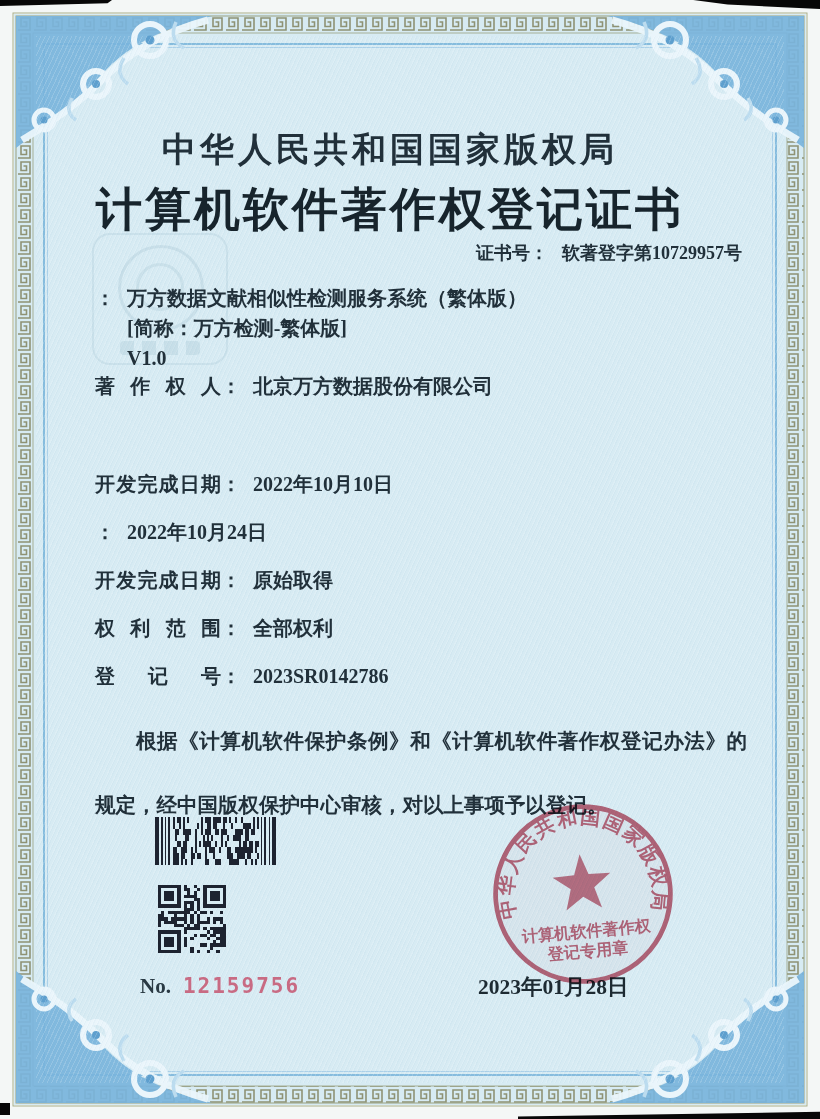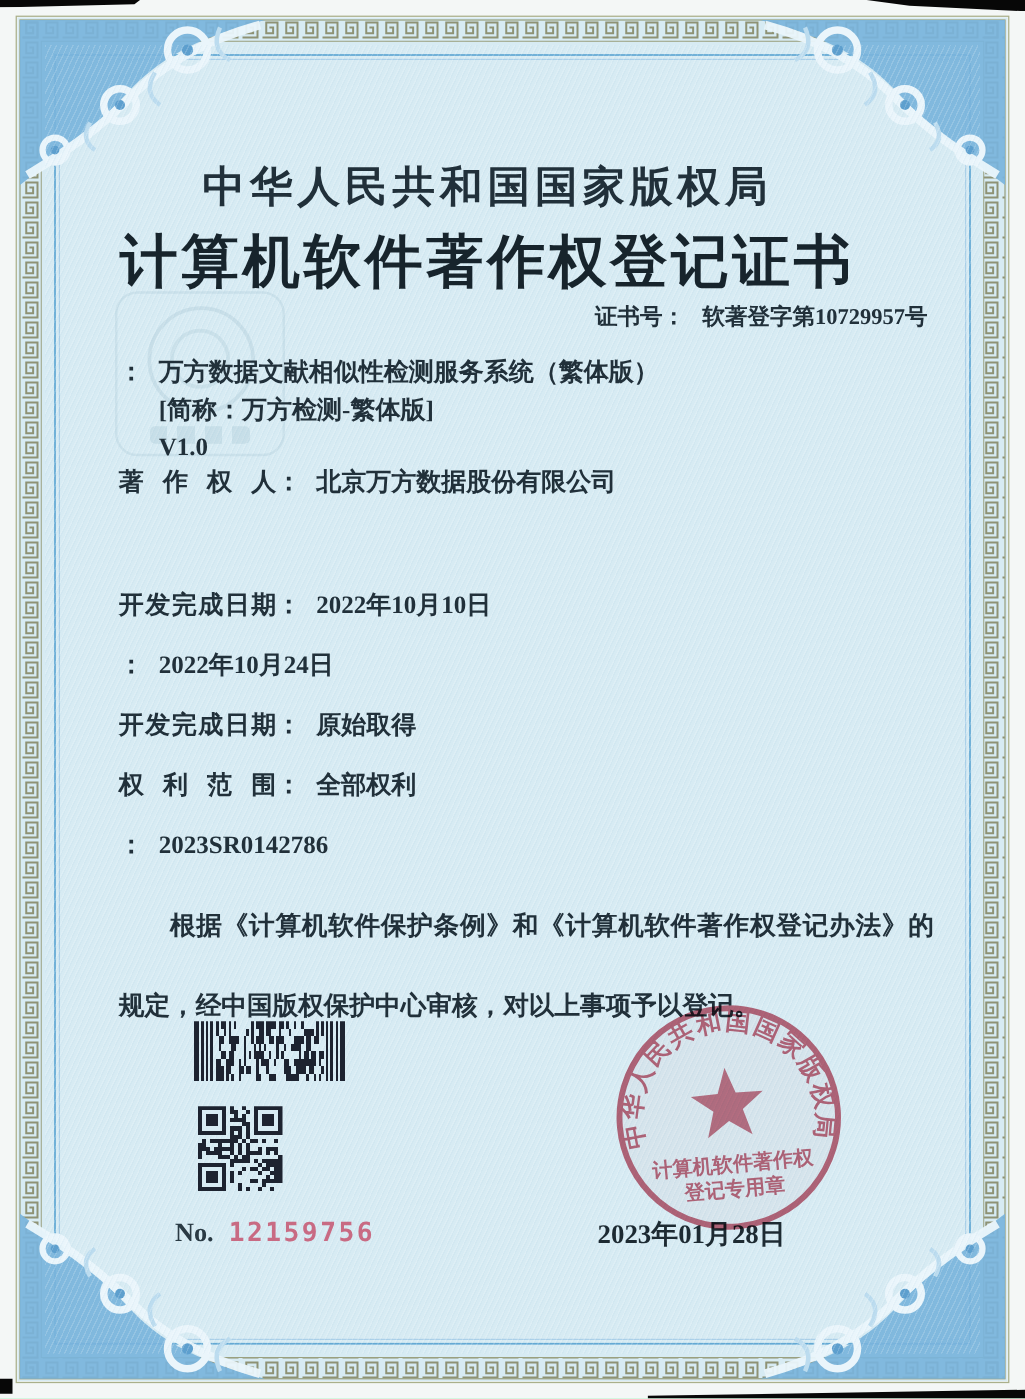--- a/index.html
+++ b/index.html
@@ -150,20 +150,21 @@
     </span>
   </div>
   <div class="field fr5">
     <span class="flabel">权利范围</span>
     <span class="fcolon">：</span>
     <span class="fvalue">
       <span class="vline">全部权利</span>
     </span>
   </div>
   <div class="field fr6">
+    <span class="flabel">登记号</span>
     <span class="fcolon">：</span>
     <span class="fvalue">
       <span class="vline">2023SR0142786</span>
     </span>
   </div>
 
   <div class="statement">根据《计算机软件保护条例》和《计算机软件著作权登记办法》的规定，经中国版权保护中心审核，对以上事项予以登记。</div>
 
   <div class="bc-wrap">
     <svg id="bc" width="125" height="48" viewBox="0 0 125 48" shape-rendering="crispEdges">

